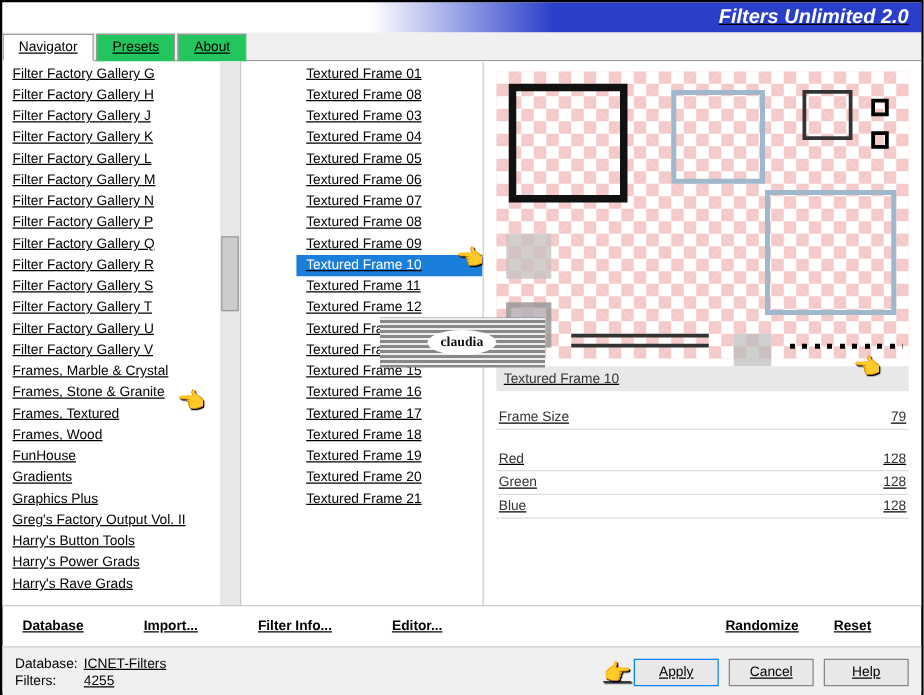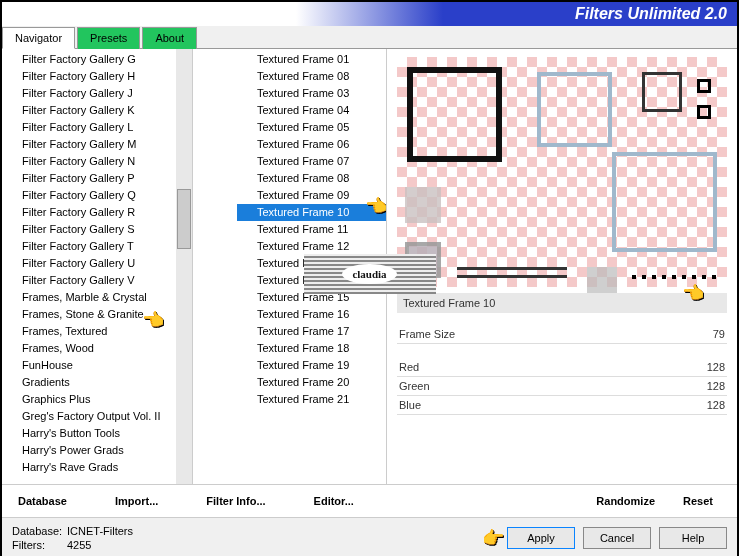--- a/index.html
+++ b/index.html
@@ -1,29 +1,29 @@
 <!DOCTYPE html>
 <html><head>
 <meta charset="utf-8">
 <style>
   * { box-sizing: border-box; margin: 0; padding: 0; }
   body { font-family: Tahoma, Arial, sans-serif; font-size: 11px; background: #fff; }
-  .window { width: 739px; height: 556px; border: 2px solid #000; background: #fff; position: relative; }
+  .window { width: 739px; height: 556px; border: 2px solid #000; background: #fff; position: relative; text-decoration: underline; }
   .titlebar { height: 24px; background: linear-gradient(to right, #fff 40%, #2a3fc9 60%); display: flex; justify-content: flex-end; align-items: center; padding-right: 10px; }
   .titlebar-title { color: #fff; font-size: 16px; font-style: italic; font-weight: bold; }
   .tabs { display: flex; background: #f0f0f0; border-bottom: 1px solid #999; }
   .tab { padding: 4px 12px; border: 1px solid #999; border-bottom: none; background: #22c55e; margin-right: 2px; position: relative; top: 1px; cursor: pointer; }
   .tab.active { background: #fff; border-bottom: 1px solid #fff; }
   .main { display: flex; height: 435px; background: #fff; }
   .col { border-right: 1px solid #ccc; overflow: hidden; position: relative; }
   .col1 { width: 210px; }
   .col2 { width: 165px; margin-left: 44px; }
   .col3 { flex: 1; padding: 8px 10px; }
   .listbox { height: 100%; overflow-y: auto; overflow-x: hidden; padding: 2px 0; position: relative; }
-  .listitem { padding: 1px 20px; white-space: nowrap; cursor: pointer; line-height: 15px; }
+  .listitem { padding: 1px 8px; white-space: nowrap; cursor: pointer; line-height: 15px; }
   .listitem.selected { background: #1a7edb; color: #fff; }
   .scrollbar-fake { position: absolute; right: 0; top: 0; width: 16px; height: 100%; background: #e8e8e8; }
   .scrollbar-thumb { position: absolute; width: 14px; left: 1px; background: #ccc; border: 1px solid #999; }
   .preview { width: 330px; height: 230px; background: #fff; margin-bottom: 6px; position: relative; }
   .checker { position: absolute; inset: 0; background-image:
       linear-gradient(45deg, #f4c9c9 25%, transparent 25%),
       linear-gradient(-45deg, #f4c9c9 25%, transparent 25%),
       linear-gradient(45deg, transparent 75%, #f4c9c9 75%),
       linear-gradient(-45deg, transparent 75%, #f4c9c9 75%);
     background-size: 20px 20px;
@@ -168,21 +168,21 @@
       <span class="hand" style="right:32px;top:280px">👈</span>
     </div>
   </div>
 
   <div class="footer-row1">
     <span class="footer-btn">Database</span>
     <span class="footer-btn">Import...</span>
     <span class="footer-btn">Filter Info...</span>
     <span class="footer-btn">Editor...</span>
     <span class="footer-btn right">Randomize</span>
-    <span class="footer-btn" style="margin-right:8px">Reset</span>
+    <span class="footer-btn" style="margin-right:24px">Reset</span>
   </div>
 
   <div class="footer-row2">
     <div class="stats">
       <div><span class="stats-label">Database:</span><span>ICNET-Filters</span></div>
       <div><span class="stats-label">Filters:</span><span>4255</span></div>
     </div>
     <div class="dlg-buttons">
       <span class="hand" style="position:relative;right:-6px;top:0">👉</span>
       <div class="dlg-btn primary">Apply</div>

